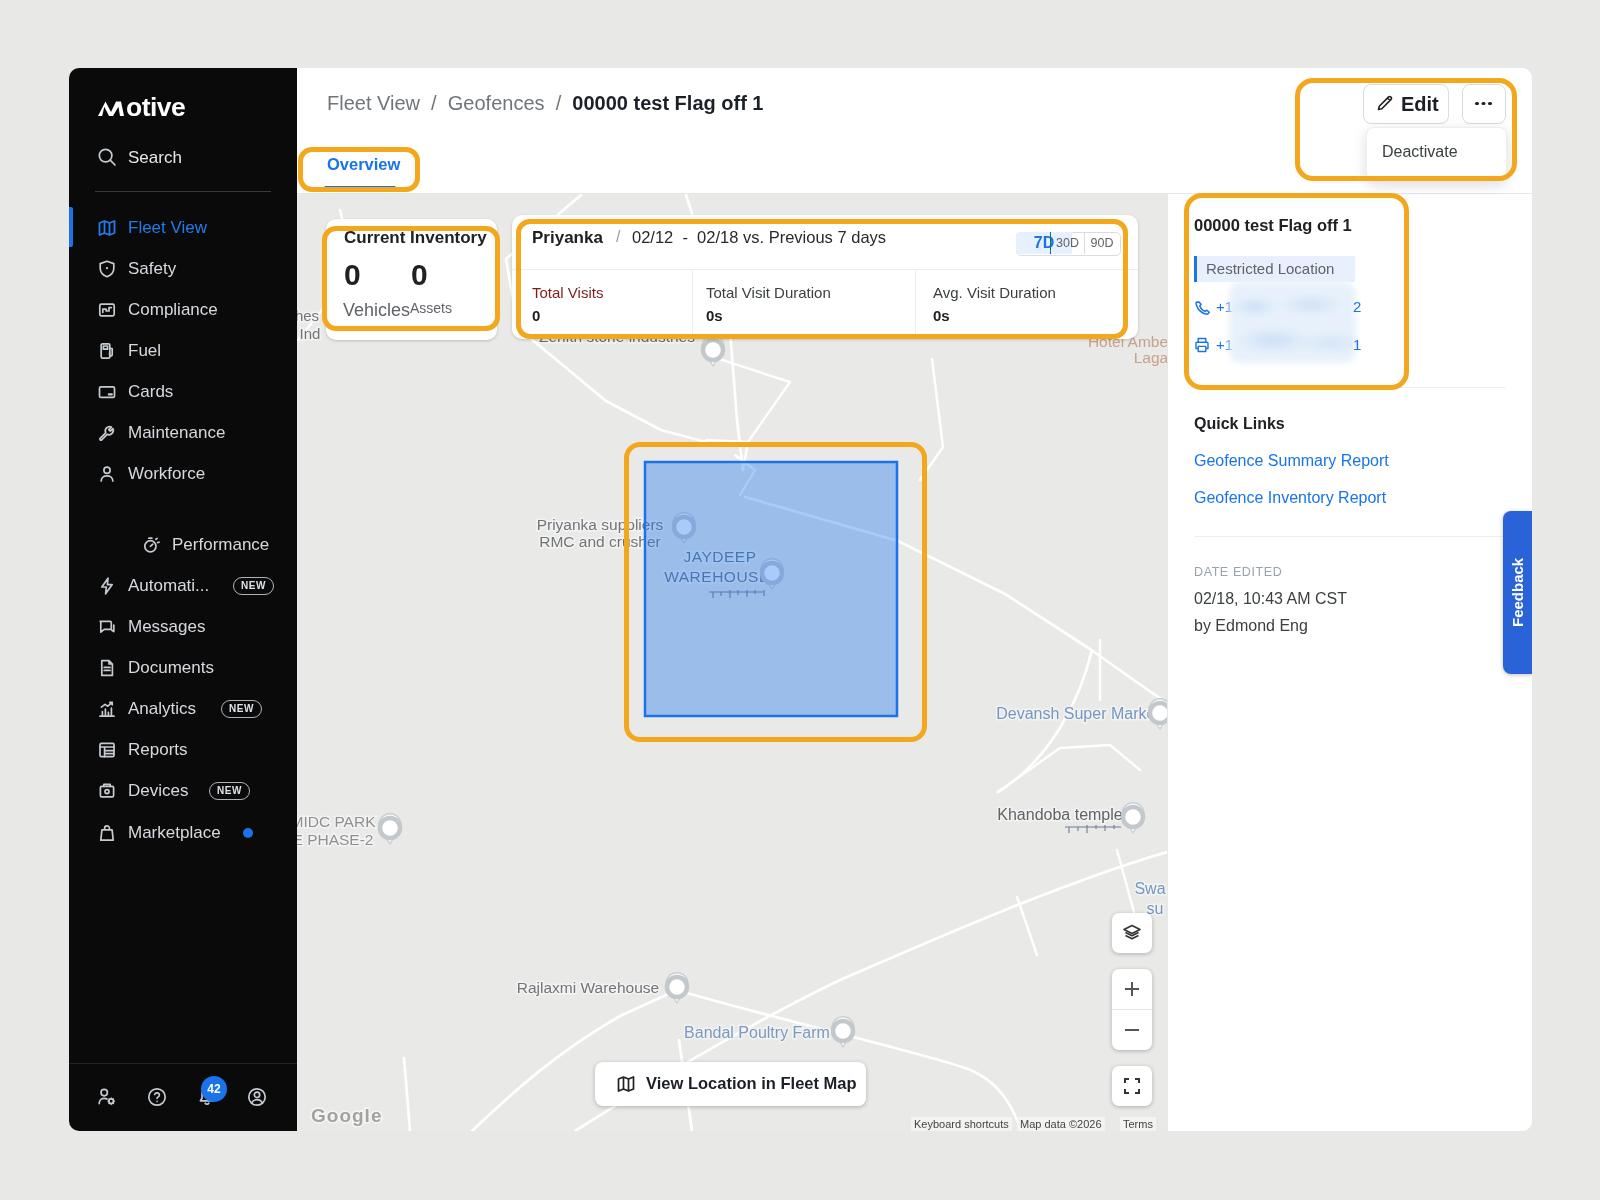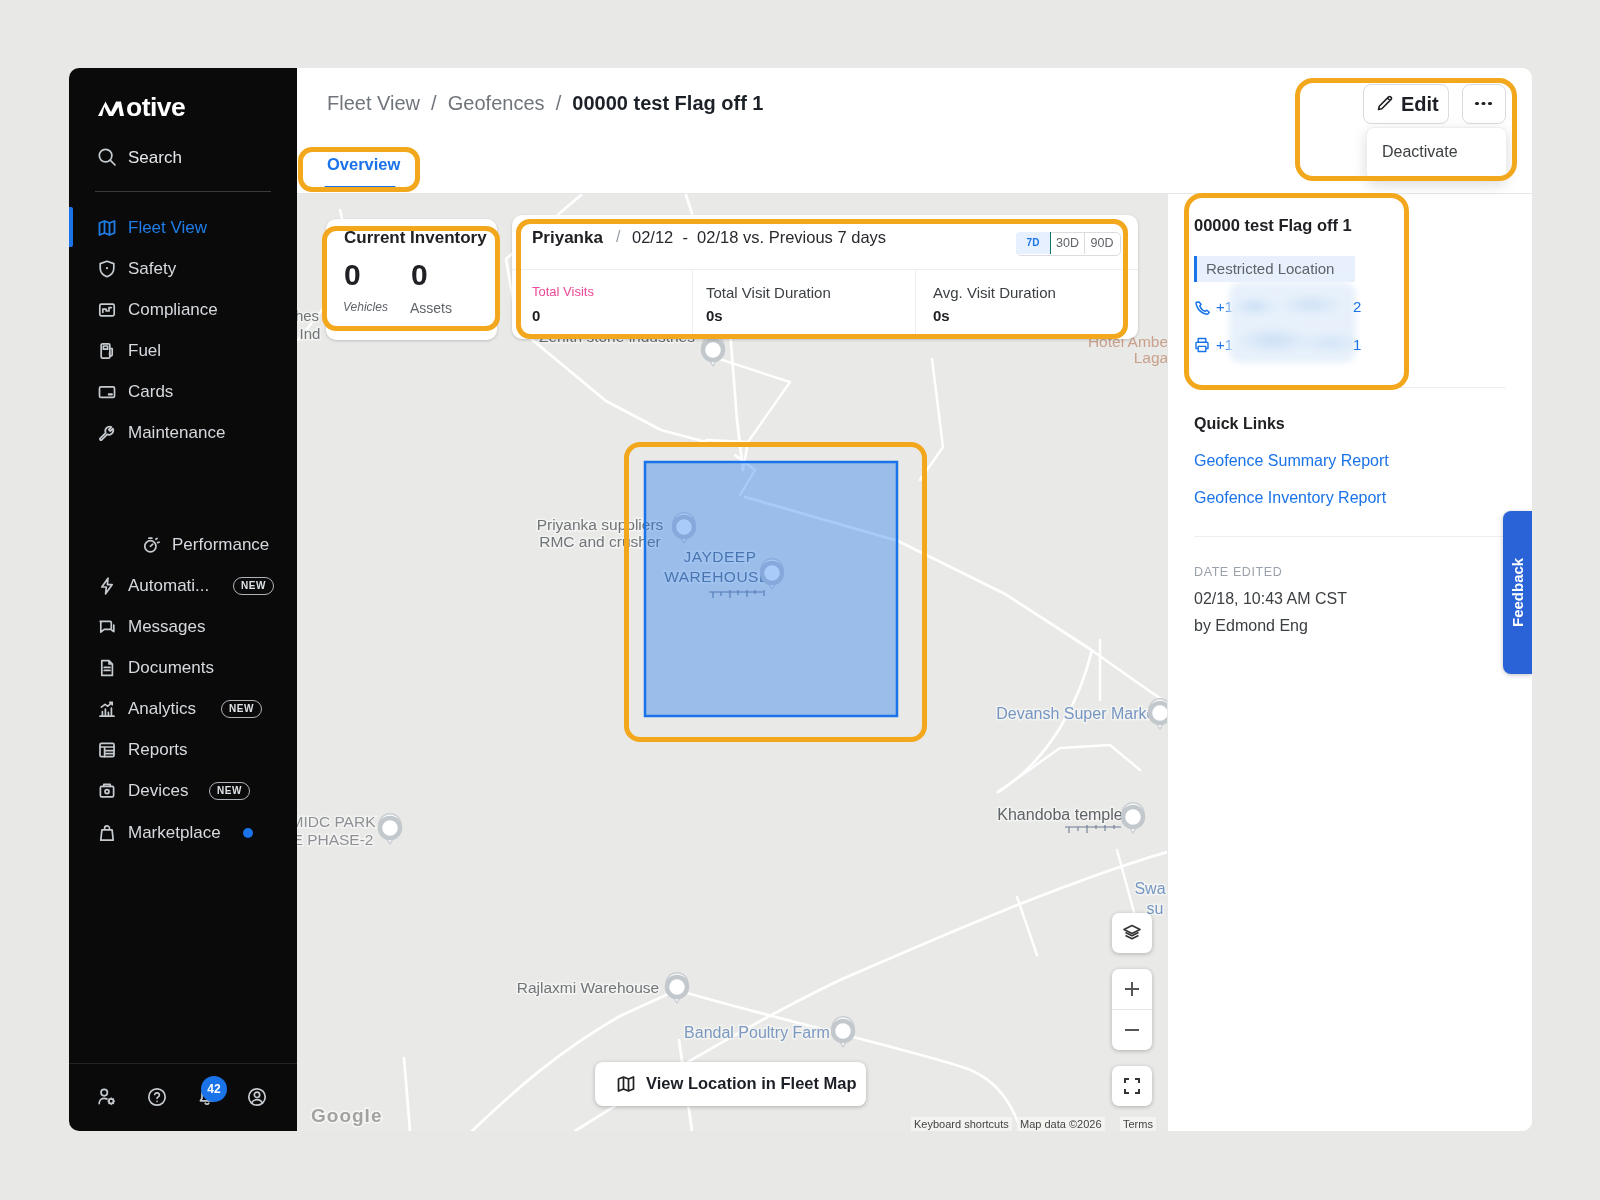--- a/index.html
+++ b/index.html
@@ -66,20 +66,27 @@
         <rect x="2.5" y="4.8" width="15" height="10.6" rx="1.5"></rect>
         <path d="M11.8,12.4 H14.8" stroke-width="2.2"></path>
       </svg>
     <span class="tx">Cards</span>
     </div>
   <div class="navitem" style="top:344px;">
     <svg class="ic lic" viewBox="0 0 20 20">
         <path d="M3.2,15.3 L8.7,9.8 A4.3,4.3 0 0 1 14.4,4.1 L11.8,6.7 L13.3,8.2 L15.9,5.6 A4.3,4.3 0 0 1 10.2,11.3 L4.7,16.8 A1.06,1.06 0 0 1 3.2,15.3 Z"></path>
       </svg>
     <span class="tx">Maintenance</span>
+    </div>
+  <div class="navitem" style="top:385px;">
+    <svg class="ic lic" viewBox="0 0 20 20">
+        <circle cx="10" cy="6.3" r="3.1"></circle>
+        <path d="M4.2,17 C4.2,13.6 6.9,11.9 10,11.9 C13.1,11.9 15.8,13.6 15.8,17"></path>
+      </svg>
+    <span class="tx">Workforce</span>
     </div>
   <div class="navitem" style="top:456px;margin-left:44px;">
     <svg class="ic lic" viewBox="0 0 20 20">
         <circle cx="9.4" cy="11.3" r="5.6"></circle>
         <path d="M9.4,11.3 L11.8,9.2 M7.9,3.2 H10.9 M14.9,4.3 l1.2,-0.9 M16.6,7.6 l1.5,-0.4"></path>
       </svg>
     <span class="tx">Performance</span>
     </div>
   <div class="navitem" style="top:497px;">
     <svg class="ic lic" viewBox="0 0 20 20">
@@ -265,34 +272,34 @@
 
   <div class="ab" style="left:614px;top:923px;height:14px;background:rgba(245,245,243,0.8);font-size:11px;color:#444;line-height:14px;padding:0 3px;">Keyboard shortcuts</div>
   <div class="ab" style="left:720px;top:923px;height:14px;background:rgba(245,245,243,0.8);font-size:11px;color:#444;line-height:14px;padding:0 3px;">Map data ©2026</div>
   <div class="ab" style="left:823px;top:923px;height:14px;background:rgba(245,245,243,0.8);font-size:11px;color:#444;line-height:14px;padding:0 3px;">Terms</div>
   </div>
 
   <div class="card" style="left:257px;top:151px;width:171px;height:121px;"></div>
   <div class="ab" style="left:275px;top:160px;font-size:17px;font-weight:bold;color:#202124;">Current Inventory</div>
   <div class="ab" style="left:275px;top:190px;font-size:30px;font-weight:bold;color:#202124;">0</div>
   <div class="ab" style="left:342px;top:190px;font-size:30px;font-weight:bold;color:#202124;">0</div>
-  <div class="ab" style="left:274px;top:232px;font-size:12px;color:#5f6368;font-style:italic;">Vehicles</div>
+  <div class="ab" style="left:274px;top:232px;font-size:18px;color:#5f6368;">Vehicles</div>
   <div class="ab" style="left:341px;top:232px;font-size:14px;color:#5f6368;">Assets</div>
   <div class="card" style="left:443px;top:147px;width:626px;height:124px;"></div>
   <div class="ab" style="left:463px;top:160px;font-size:17px;font-weight:bold;color:#202124;">Priyanka</div>
   <div class="ab" style="left:547px;top:160px;font-size:16px;color:#9aa0a6;">/</div>
   <div class="ab" style="left:563px;top:160px;font-size:16.5px;color:#27292e;">02/12&nbsp; - &nbsp;02/18 vs. Previous 7 days</div>
   <div class="ab" style="left:947px;top:164px;width:103px;height:22px;border:1px solid #dadce0;border-radius:5px;background:#fff;"></div>
-  <div class="ab" style="left:947px;top:164px;width:34px;height:22px;background:#e7f0fe;border-radius:4px 0 0 4px;font-size:10px;font-weight:bold;color:#1a73e8;text-align:center;line-height:22px;">7D</div>
+  <div class="ab" style="left:947px;top:164px;width:56px;height:22px;background:#e7f0fe;border-radius:4px 0 0 4px;font-size:16px;font-weight:bold;color:#1a73e8;text-align:center;line-height:22px;">7D</div>
   <div class="ab" style="left:981px;top:164px;width:35px;height:22px;border-left:1px solid #0f766e;border-right:1px solid #dadce0;font-size:12.5px;color:#5f6368;text-align:center;line-height:22px;box-sizing:border-box;">30D</div>
   <div class="ab" style="left:1016px;top:164px;width:34px;height:22px;font-size:12.5px;color:#5f6368;text-align:center;line-height:22px;">90D</div>
   <div class="ab" style="left:443px;top:201px;width:626px;height:1px;background:#eceef0;"></div>
   <div class="ab" style="left:623px;top:201px;width:1px;height:70px;background:#eceef0;"></div>
   <div class="ab" style="left:846px;top:201px;width:1px;height:70px;background:#eceef0;"></div>
-  <div class="ab" style="left:463px;top:216px;font-size:13px;color:#ec4899;">Total Visits</div>
+  <div class="ab" style="left:463px;top:216px;font-size:15px;color:#7f1d1d;">Total Visits</div>
   <div class="ab" style="left:463px;top:239px;font-size:15px;font-weight:bold;color:#202124;">0</div>
   <div class="ab" style="left:637px;top:216px;font-size:15px;color:#3c4043;">Total Visit Duration</div>
   <div class="ab" style="left:637px;top:239px;font-size:15px;font-weight:bold;color:#202124;">0s</div>
   <div class="ab" style="left:864px;top:216px;font-size:15px;color:#3c4043;">Avg. Visit Duration</div>
   <div class="ab" style="left:864px;top:239px;font-size:15px;font-weight:bold;color:#202124;">0s</div>
 
   <div class="ring" style="left:229px;top:79px;width:112px;height:35px;border-radius:14px;"></div>
   <div class="ring" style="left:253px;top:158px;width:168px;height:95px;border-radius:14px;"></div>
   <div class="ring" style="left:447px;top:151px;width:602px;height:110px;border-radius:14px;"></div>
   <div class="ring" style="left:555px;top:374px;width:293px;height:290px;"></div>

